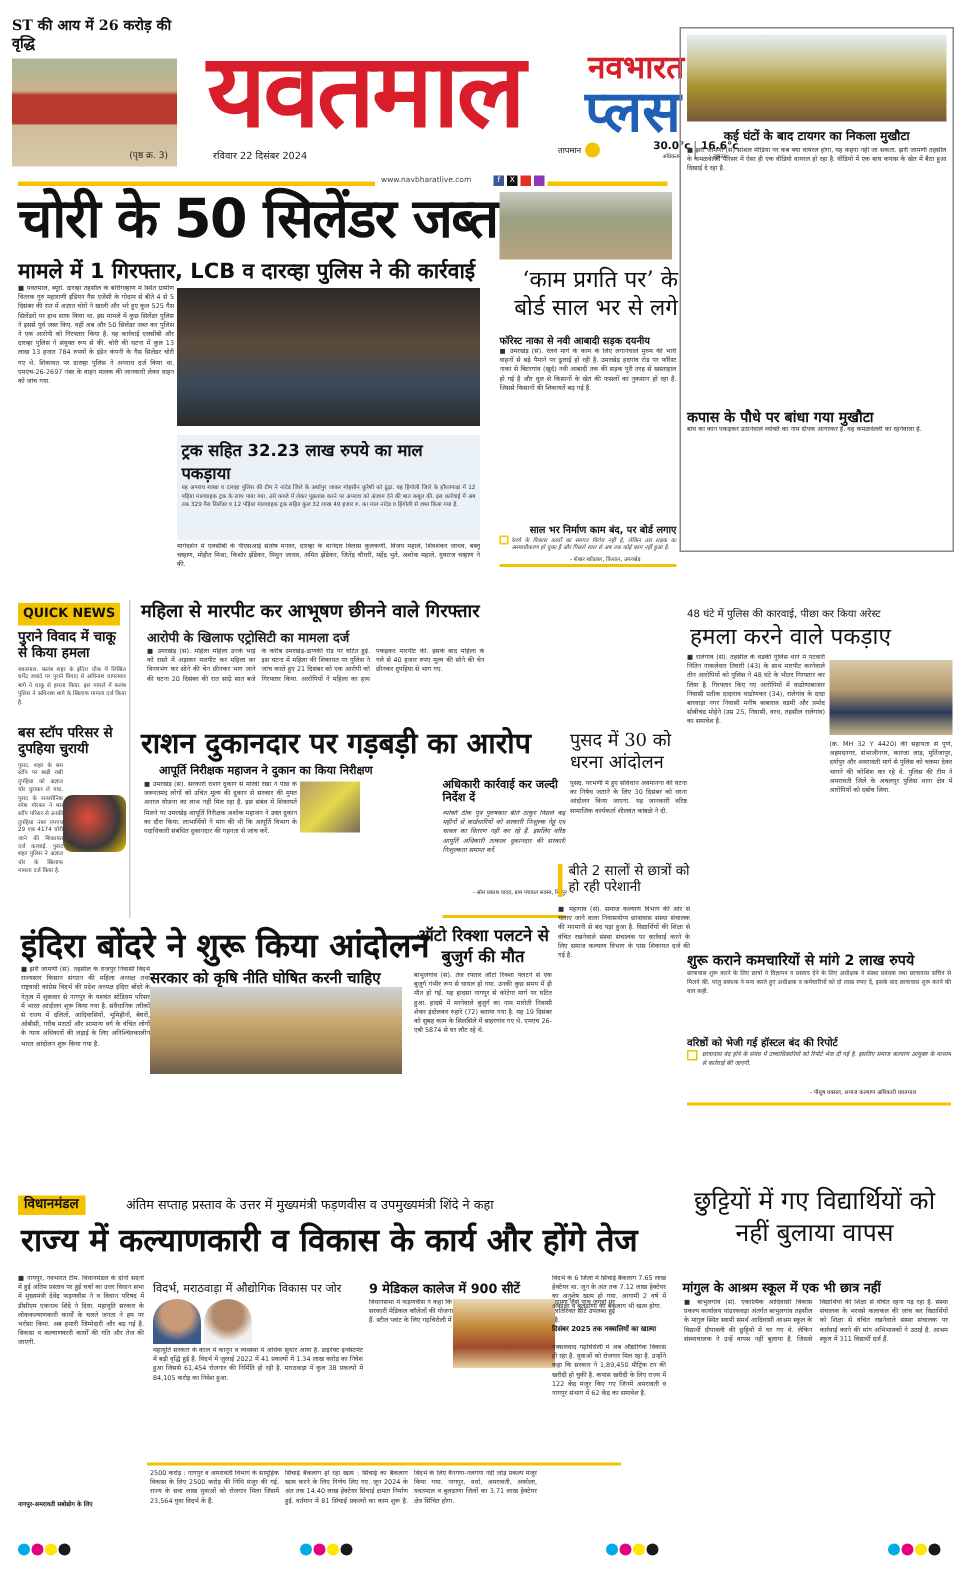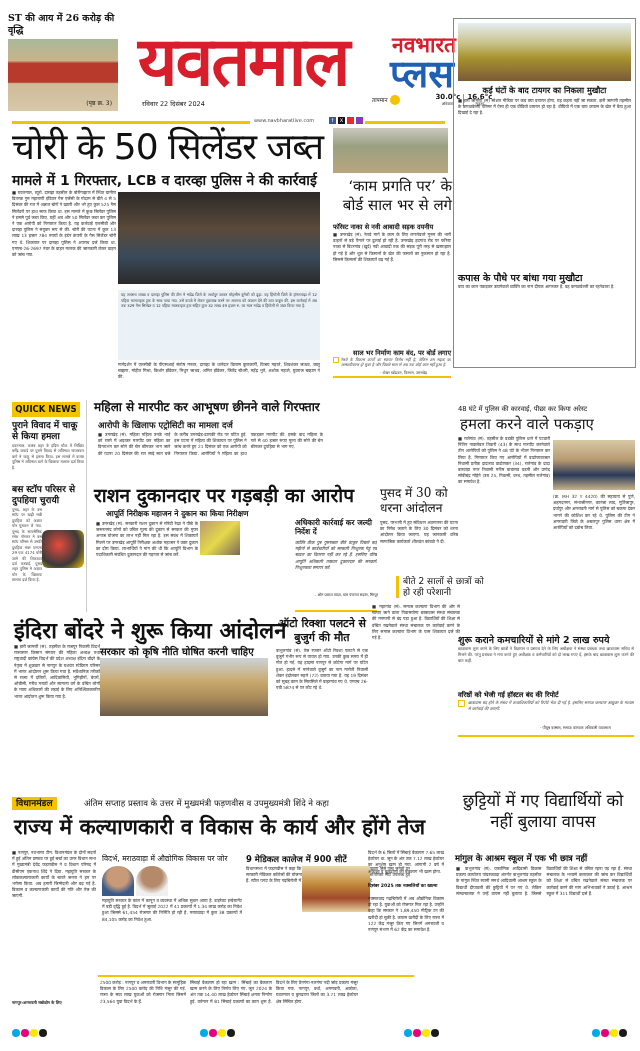--- a/index.html
+++ b/index.html
@@ -58,25 +58,26 @@
   <div class="abs box" style="left:453px;top:18px;width:183px;height:350px;padding:4px;">
     <div class="photo" style="height:58px;background:linear-gradient(180deg,#e6eef2 0%,#c8c28a 35%,#a8922e 60%,#7a5a3a 100%);"></div>
     <div style="font-size:8px;font-weight:bold;text-align:center;margin-top:3px;">कई घंटों के बाद टायगर का निकला मुखौटा</div>
     <div class="small" style="margin-top:3px;height:170px;">■ झरी जामणी (सं) सोशल मीडिया पर कब क्या वायरल होगा, यह कहना नहीं जा सकता. झरी जामणी तहसील के कमळवेल्ली परिसर में ऐसा ही एक वीडियो वायरल हो रहा है. वीडियो में एक बाघ कपास के खेत में बैठा हुआ दिखाई दे रहा है.</div>
     <div style="font-size:9.5px;font-weight:bold;margin-top:3px;">कपास के पौधे पर बांधा गया मुखौटा</div>
     <div class="small" style="height:34px;">बाघ का कान पकड़कर उठानेवाले व्यक्ति का नाम दीपक आगरकर है. वह कमळवेल्ली का रहनेवाला है.</div>
   </div>
 </header>
 
 <section>
-  <h1 class="abs hl" style="left:12px;top:128px;font-size:36px;font-weight:400;letter-spacing:-1px;">चोरी के 50 सिलेंडर जब्त</h1>
+  <h1 class="abs hl" style="left:12px;top:128px;font-size:36px;font-weight:700;letter-spacing:-1px;">चोरी के 50 सिलेंडर जब्त</h1>
   <h2 class="abs" style="left:12px;top:170px;font-size:14px;font-weight:bold;">मामले में 1 गिरफ्तार, LCB व दारव्हा पुलिस ने की कार्रवाई</h2>
   <div class="abs small" style="left:12px;top:190px;width:104px;height:180px;">■ यवतमाल, ब्यूरो. दारव्हा तहसील के बोरीगव्हाण में स्थित ग्रामीण वितरक गुरु महाराणी इंडियन गैस एजेंसी के गोदाम से बीते 4 से 5 दिसंबर की रात में अज्ञात चोरों ने खाली और भरे हुए कुल 525 गैस सिलेंडरों पर हाथ साफ किया था. इस मामले में कुछ सिलेंडर पुलिस ने इससे पूर्व जब्त किए. यहीं अब और 50 सिलेंडर जब्त कर पुलिस ने एक आरोपी को गिरफ्तार किया है. यह कार्रवाई एलसीबी और दारव्हा पुलिस ने संयुक्त रूप से की. चोरी की घटना में कुल 13 लाख 13 हजार 784 रुपयों के इंडेन कंपनी के गैस सिलेंडर चोरी गए थे. शिकायत पर दारव्हा पुलिस ने अपराध दर्ज किया था. एमएच-26-2697 नंबर के वाहन मालक की जानकारी लेकर वाहन को जांच गया.</div>
   <div class="abs photo" style="left:118px;top:192px;width:202px;height:92px;background:linear-gradient(180deg,#2c2a28 0%,#5a4a3a 40%,#3a4a5a 70%,#2a2a2a 100%);"></div>
   <div class="abs" style="left:118px;top:290px;width:202px;height:70px;background:#eaf2f8;padding:2px 3px;">
+    <div style="font-size:11px;font-weight:bold;">ट्रक सहित 32.23 लाख रुपये का माल पकड़ाया</div>
     <div class="small" style="height:50px;font-size:3.8px;line-height:5.5px;">यह अपराध शाखा व दारव्हा पुलिस की टीम ने नांदेड जिले के अर्धापुर जाकर मोहसीन कुरैशी को ढूंढ़ा. यह हिंगोली जिले के हॉरलपाड़ा में 12 पहिया मालवाहक ट्रक के साथ पाया गया. उसे कब्जे में लेकर पूछताछ करने पर अपराध को अंजाम देने की बात कबूल की. इस कार्रवाई में अब तक 329 गैस सिलेंडर व 12 पहिया मालवाहक ट्रक सहित कुल 32 लाख 49 हजार रु. का माल नांदेड व हिंगोली से जब्त किया गया है.</div>
   </div>
   <div class="abs small" style="left:118px;top:362px;width:202px;height:20px;">मार्गदर्शन में एलसीबी के पीएसआई संतोष मनवर, दारव्हा के थानेदार विलास कुलकर्णी, विजय महाले, शिवशंकर जाधव, बब्लू चव्हाण, मोहीत मिश्रा, किशोर झेंडेकर, मिथुन जाधव, अमित झेंडेकर, जितेंद्र चौधरी, महेंद्र भुते, अशोक महाले, युवराज चव्हाण ने की.</div>
 </section>
 
 <section>
   <div class="abs photo" style="left:333px;top:128px;width:115px;height:45px;background:linear-gradient(180deg,#c9c9c0 0%,#9aa080 40%,#b9a57e 100%);"></div>
   <h2 class="abs serif" style="left:330px;top:177px;width:122px;font-size:15px;line-height:19px;text-align:right;font-weight:normal;">‘काम प्रगति पर’ के बोर्ड साल भर से लगे</h2>
   <div class="abs" style="left:333px;top:222px;width:118px;font-size:6.5px;font-weight:bold;">फॉरेस्ट नाका से नवी आबादी सड़क दयनीय</div>
   <div class="abs small" style="left:333px;top:232px;width:118px;height:112px;">■ उमरखेड़ (सं). रेलवे मार्ग के काम के लिए लगानेवाले मुरुम की भारी वाहनों से बड़े पैमाने पर ढुलाई हो रही है. उमरखेड़ हदगांव रोड पर फॉरेस्ट नाका से बिटरगांव (खुर्द) नवी आबादी तक की सड़क पूरी तरह से खस्ताहाल हो गई है और धूल से किसानों के खेत की फसलों का नुकसान हो रहा है. जिससे किसानों की शिकायतें बढ़ गई हैं.</div>
@@ -128,21 +129,21 @@
   <div class="abs" style="left:300px;top:592px;width:78px;font-size:3.6px;text-align:right;">- ओम प्रकाश यादव, ग्राम पंचायत सदस्य, मिरपुर</div>
   <div class="abs rule" style="left:295px;top:610px;width:82px;height:1.5px;"></div>
 </section>
 
 <section>
   <h3 class="abs serif" style="left:380px;top:486px;width:78px;font-size:12px;line-height:15px;text-align:left;font-weight:normal;">पुसद में 30 को धरना आंदोलन</h3>
   <div class="abs small" style="left:380px;top:520px;width:78px;height:30px;">पुसद. परभणी में हुए संविधान अवमानना की घटना का निषेध जताने के लिए 30 दिसंबर को धरना आंदोलन किया जाएगा. यह जानकारी वरिष्ठ सामाजिक कार्यकर्ता शीलवंत कांबळे ने दी.</div>
 </section>
 
 <section>
-  <div class="abs yline" style="left:372px;top:576px;width:88px;padding-left:4px;margin-left:24px;">
+  <div class="abs yline" style="left:372px;top:576px;width:88px;padding-left:4px;">
     <span style="font-size:9px;line-height:11px;display:block;">बीते 2 सालों से छात्रों को हो रही परेशानी</span>
   </div>
   <div class="abs small" style="left:372px;top:604px;width:88px;height:175px;">■ महागांव (सं). समाज कल्याण विभाग की ओर से चलाए जाने वाला निवासयोग्य छात्रावास संस्था संचालक की मनमानी से बंद पड़ा हुआ है. विद्यार्थियों की शिक्षा से वंचित रखनेवाले संस्था संचालक पर कार्रवाई करने के लिए समाज कल्याण विभाग के पास शिकायत दर्ज की गई है.</div>
   <div class="abs" style="left:458px;top:633px;font-size:9.5px;font-weight:bold;white-space:nowrap;">शुरू कराने कमचारियों से मांगे 2 लाख रुपये</div>
   <div class="abs small" style="left:458px;top:646px;width:176px;height:36px;font-size:4px;">छात्रावास शुरू करने के लिए छात्रों ने विज्ञापन व प्रस्ताव देने के लिए अधीक्षक ने संस्था प्रबंधक तथा छात्रावास सचिव से मिलने की. परंतु प्रबंधक ने मना करते हुए अधीक्षक व कर्मचारियों को दो लाख रुपए दें, इसके बाद छात्रावास शुरू करने की बात कही.</div>
   <div class="abs" style="left:458px;top:690px;font-size:6.8px;font-weight:bold;">वरिष्ठों को भेजी गई हॉस्टल बंद की रिपोर्ट</div>
   <div class="abs" style="left:458px;top:700px;width:176px;height:24px;display:flex;gap:3px;">
     <span style="width:7px;height:7px;border:1.5px solid #f3c300;flex:none;"></span>
     <span class="small" style="font-style:italic;font-size:4px;height:18px;">छात्रावास बंद होने के संबंध में उच्चाधिकारियों को रिपोर्ट भेज दी गई है. इसलिए समाज कल्याण आयुक्त के माध्यम से कार्रवाई की जाएगी.</span>
   </div>

